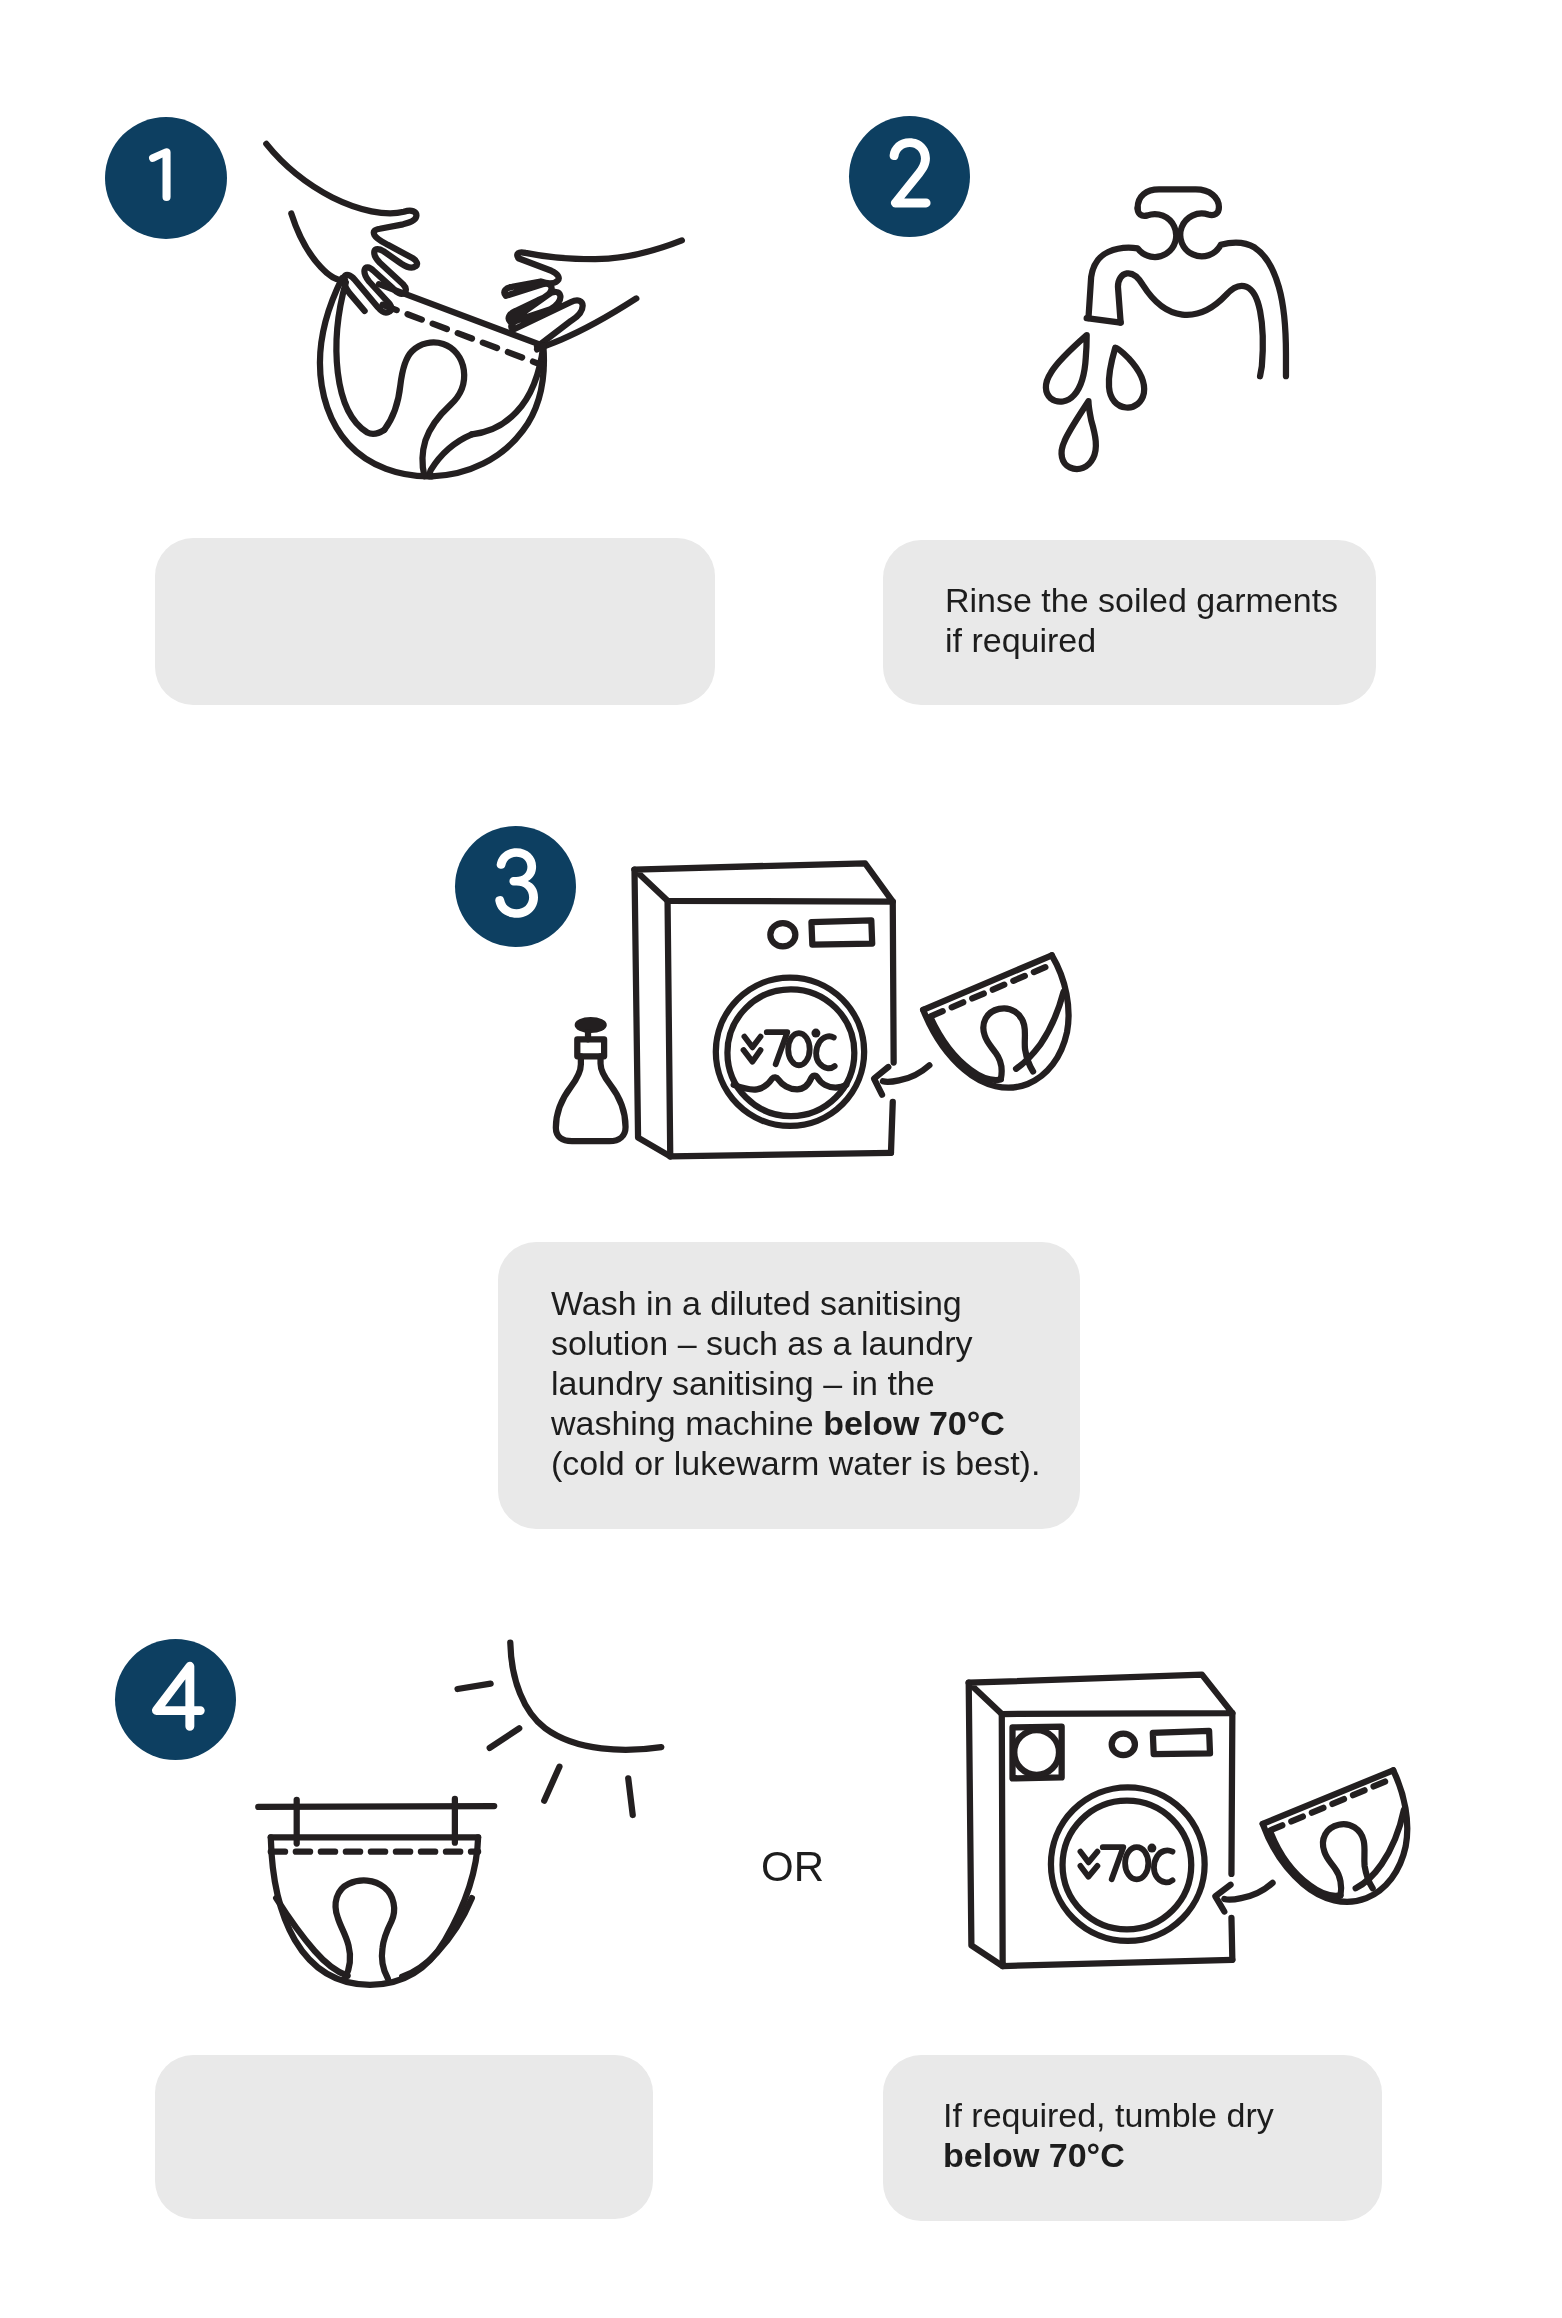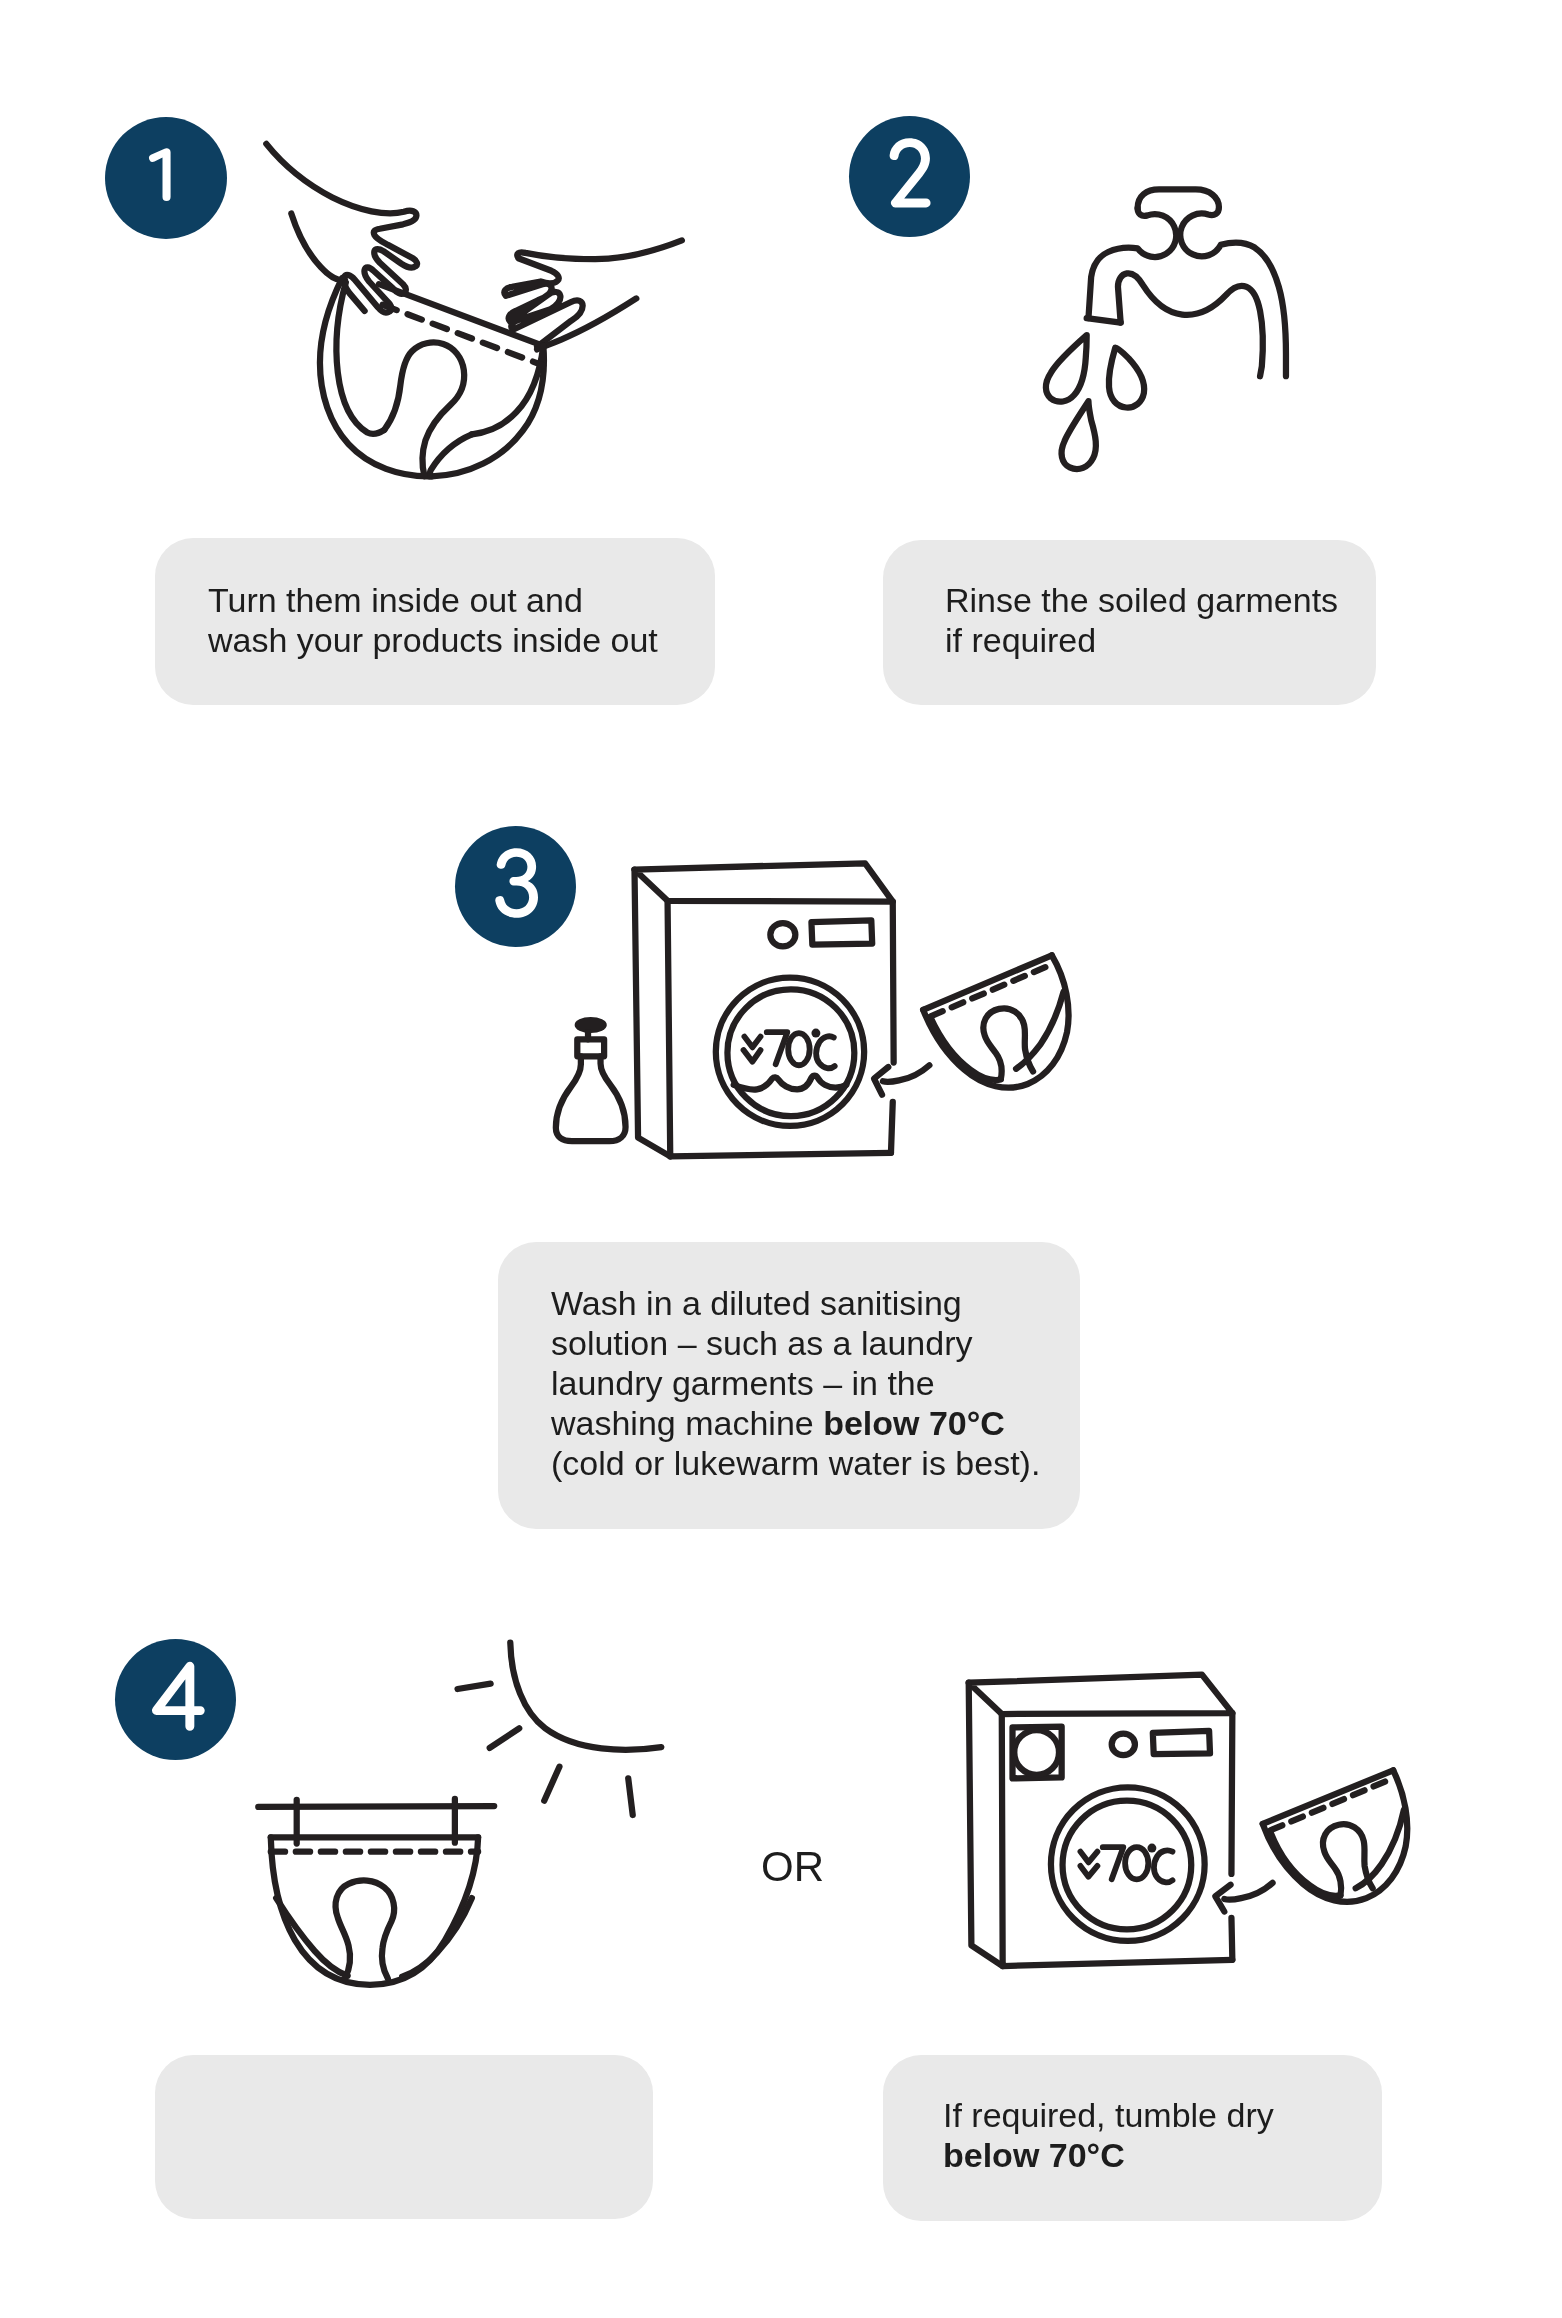--- a/index.html
+++ b/index.html
@@ -66,22 +66,20 @@
       <path d="M430 481 C 440 468 446 450 448 431 C 450 414 453 401 461 393
                C 470 384 484 381 496 385 C 508 389 517 400 519 414
                C 521 429 515 443 504 453 C 491 465 481 478 476 493
                C 472 506 472 521 475 533"></path>
       <path d="M428 341 L 608 409" stroke-dasharray="17 13"></path>
     </g>
   </svg>
 
   <div class="bubble" style="left:155px;top:538px;width:560px;height:167px;">
   </div>
-  <div class="cap" style="left:208px;top:580px;width:500px;"><span>Turn them inside out and</span>
-<span>wash your products inside out</span></div>
 
   <div class="badge" style="left:849px;top:116px;width:121px;height:121px;">
     <svg width="121" height="121" viewBox="0 0 135 135">
       <circle cx="67.5" cy="67.5" r="67.5" fill="#0d3f61"></circle>
       <path fill="#ffffff" d="M 48.6 93.2 L 74.0 61.5 c 4.2 -5.3 6.3 -9.6 6.3 -14.1 c 0 -7.4 -5.4 -12.9 -12.6 -12.9 c -6.6 0 -11.6 4.3 -12.5 10.6 a 5.0 5.0 0 0 1 -9.9 -1.2 c 1.2 -11.1 10.4 -19.2 22.3 -19.2 c 13.0 0 22.7 9.6 22.7 22.5 c 0 6.9 -2.9 13.0 -8.5 20.0 L 61.6 92.0 L 86.0 92.0 a 5.0 5.0 0 0 1 0 10.0 L 52.5 102.0 a 5.0 5.0 0 0 1 -3.9 -8.8 Z"></path>
     </svg>
   </div>
 
   <svg class="ill" style="left:0;top:0;" width="1563" height="2319" viewBox="0 0 1749 2595" fill="none" stroke="#231f20" stroke-width="7" stroke-linecap="round" stroke-linejoin="round">
     <g>
@@ -180,21 +178,21 @@
                C 1131 1126 1143 1134 1146 1147 C 1148 1156 1146 1164 1147 1174
                C 1149 1186 1152 1193 1156 1199"></path>
       <path d="M1042 1137 L1175 1080" stroke-dasharray="14 11"></path>
     </g>
   </svg>
 
   <div class="bubble" style="left:498px;top:1242px;width:582px;height:287px;">
   </div>
   <div class="cap" style="left:551px;top:1283px;width:518px;"><span>Wash in a diluted sanitising</span>
 <span>solution – such as a laundry</span>
-<span>laundry garments – in the</span>
+<span>laundry sanitising – in the</span>
 <span>washing machine </span><b>below 70°C</b>
 <span>(cold or lukewarm water is best).</span></div>
 
   <div class="badge" style="left:115px;top:1639px;width:121px;height:121px;">
     <svg width="121" height="121" viewBox="0 0 135 135">
       <circle cx="67.5" cy="67.5" r="67.5" fill="#0d3f61"></circle>
       <path fill="#ffffff" d="M 83.5 25.5 a 5.0 5.0 0 0 1 5.0 5.0 l 0 44.6 l 6.8 0 a 4.8 4.8 0 0 1 0 9.6 l -6.8 0 l 0 12.6 a 5.0 5.0 0 0 1 -10.0 0 l 0 -12.6 l -32.3 0 a 5.0 5.0 0 0 1 -4.0 -8.0 L 79.5 27.5 a 5.0 5.0 0 0 1 4.0 -2.0 Z M 78.5 45.0 L 55.8 75.1 l 22.7 0 Z"></path>
     </svg>
   </div>
 

